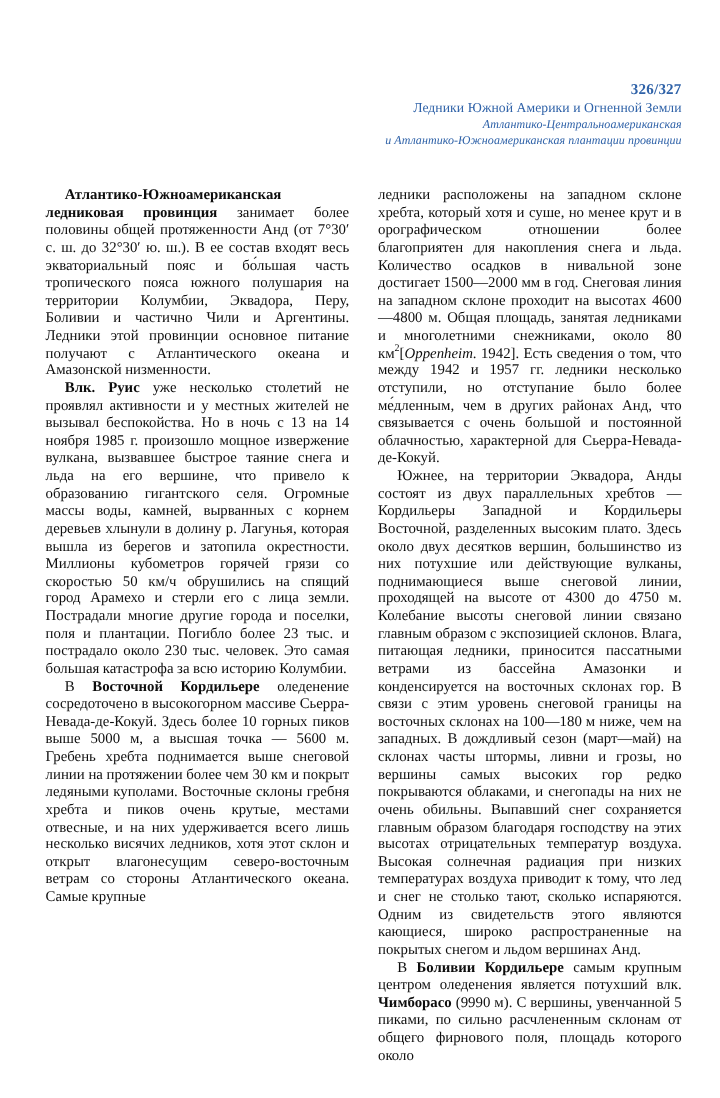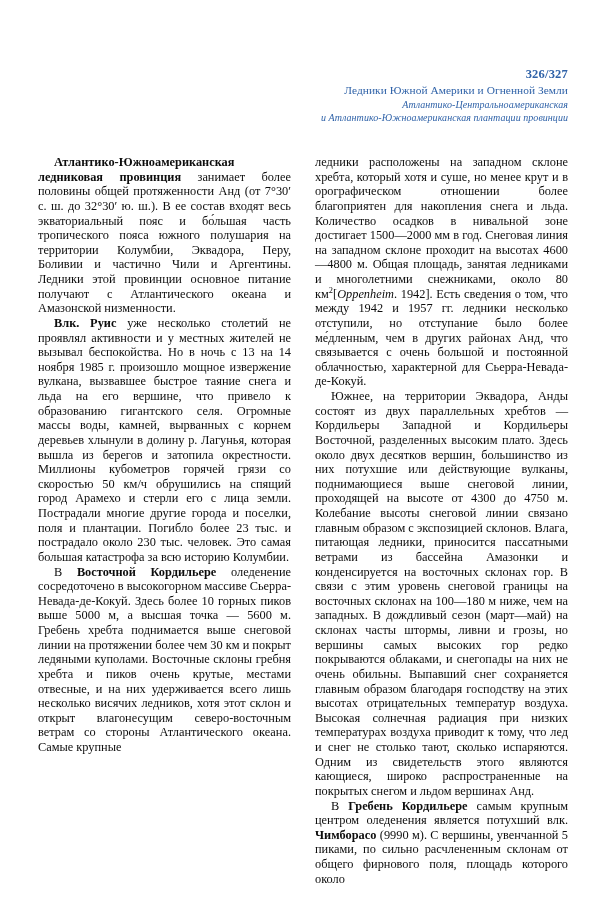--- a/index.html
+++ b/index.html
@@ -116,18 +116,18 @@
       <p class="ind"><span>В </span><b>Восточной Кордильере</b><span> оледенение сосредоточено в высокогорном массиве Сьерра-Невада-де-Кокуй. Здесь более 10 горных пиков выше 5000 м, а высшая точка — 5600 м. Гребень хребта поднимается выше снеговой линии на протяжении более чем 30 км и покрыт ледяными куполами. Восточные склоны гребня хребта и пиков очень крутые, местами отвесные, и на них удерживается всего лишь несколько висячих ледников, хотя этот склон и открыт влагонесущим северо-восточным ветрам со стороны Атлантического океана. Самые крупные</span></p>
 
     </div>
 
     <div class="col">
 
       <p class="cont"><span>ледники расположены на западном склоне хребта, который хотя и суше, но менее крут и в орографическом отношении более благоприятен для накопления снега и льда. Количество осадков в нивальной зоне достигает 1500—2000 мм в год. Снеговая линия на западном склоне проходит на высотах 4600—4800 м. Общая площадь, занятая ледниками и многолетними снежниками, около 80 км</span><sup>2</sup><span>[</span><i>Oppenheim</i><span>. 1942]</span><span>. Есть сведения о том, что между 1942 и 1957 гг. ледники несколько отступили, но отступание было более ме́дленным, чем в других районах Анд, что связывается с очень большой и постоянной облачностью, характерной для Сьерра-Невада-де-Кокуй.</span></p>
 
       <p class="ind"><span>Южнее, на территории Эквадора, Анды состоят из двух параллельных хребтов — Кордильеры Западной и Кордильеры Восточной, разделенных высоким плато. Здесь около двух десятков вершин, большинство из них потухшие или действующие вулканы, поднимающиеся выше снеговой линии, проходящей на высоте от 4300 до 4750 м. Колебание высоты снеговой линии связано главным образом с экспозицией склонов. Влага, питающая ледники, приносится пассатными ветрами из бассейна Амазонки и конденсируется на восточных склонах гор. В связи с этим уровень снеговой границы на восточных склонах на 100—180 м ниже, чем на западных. В дождливый сезон (март—май) на склонах часты штормы, ливни и грозы, но вершины самых высоких гор редко покрываются облаками, и снегопады на них не очень обильны. Выпавший снег сохраняется главным образом благодаря господству на этих высотах отрицательных температур воздуха. Высокая солнечная радиация при низких температурах воздуха приводит к тому, что лед и снег не столько тают, сколько испаряются. Одним из свидетельств этого являются кающиеся, широко распространенные на покрытых снегом и льдом вершинах Анд.</span></p>
 
-      <p class="ind"><span>В </span><b>Гребень Кордильере</b><span> самым крупным центром оледенения является потухший влк. </span><b>Чимборасо</b><span> (9990 м). С вершины, увенчанной 5 пиками, по сильно расчлененным склонам от общего фирнового поля, площадь которого около</span></p>
+      <p class="ind"><span>В </span><b>Боливии Кордильере</b><span> самым крупным центром оледенения является потухший влк. </span><b>Чимборасо</b><span> (9990 м). С вершины, увенчанной 5 пиками, по сильно расчлененным склонам от общего фирнового поля, площадь которого около</span></p>
 
     </div>
 
   </div>
 </div>
 
 </body></html>

